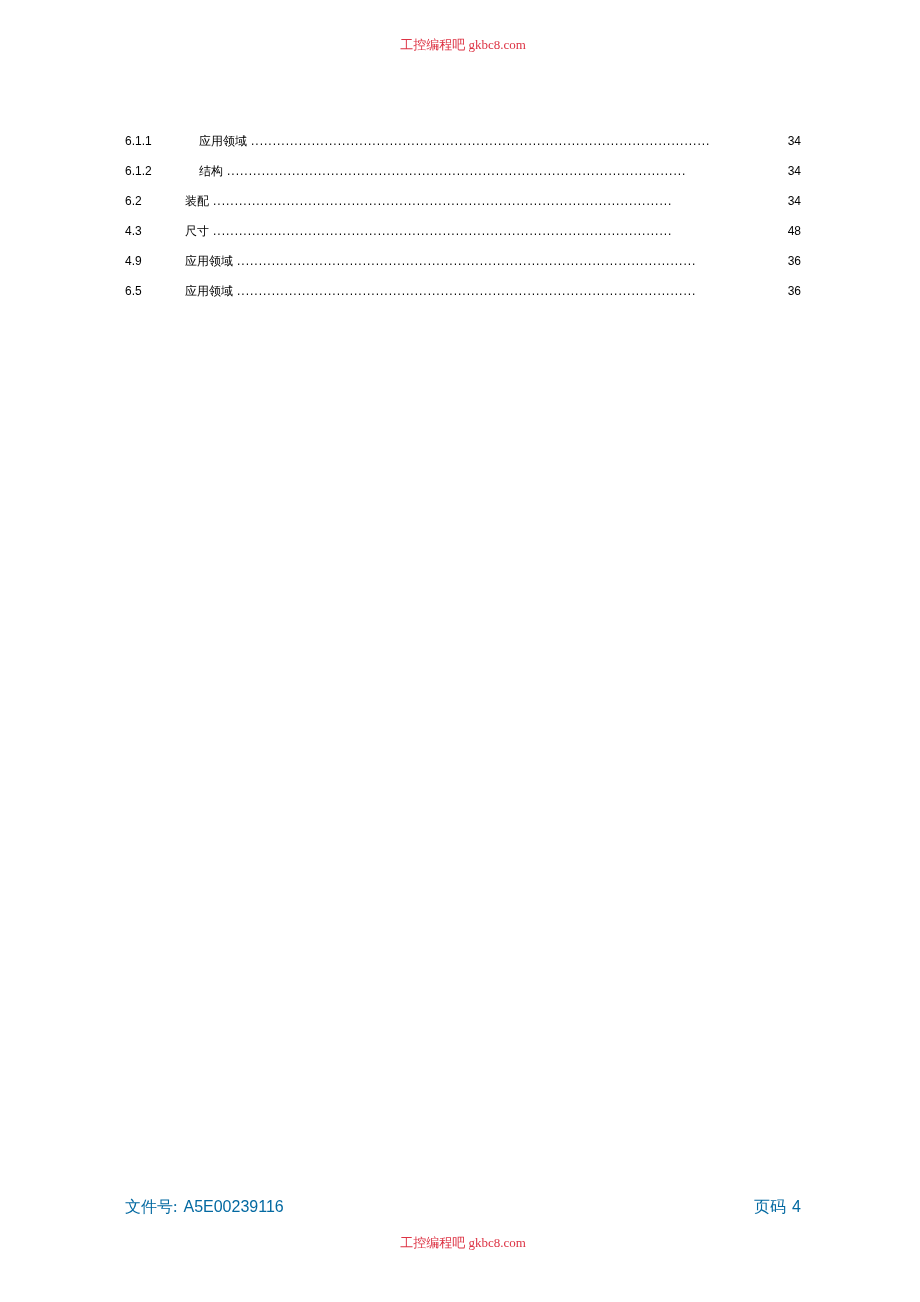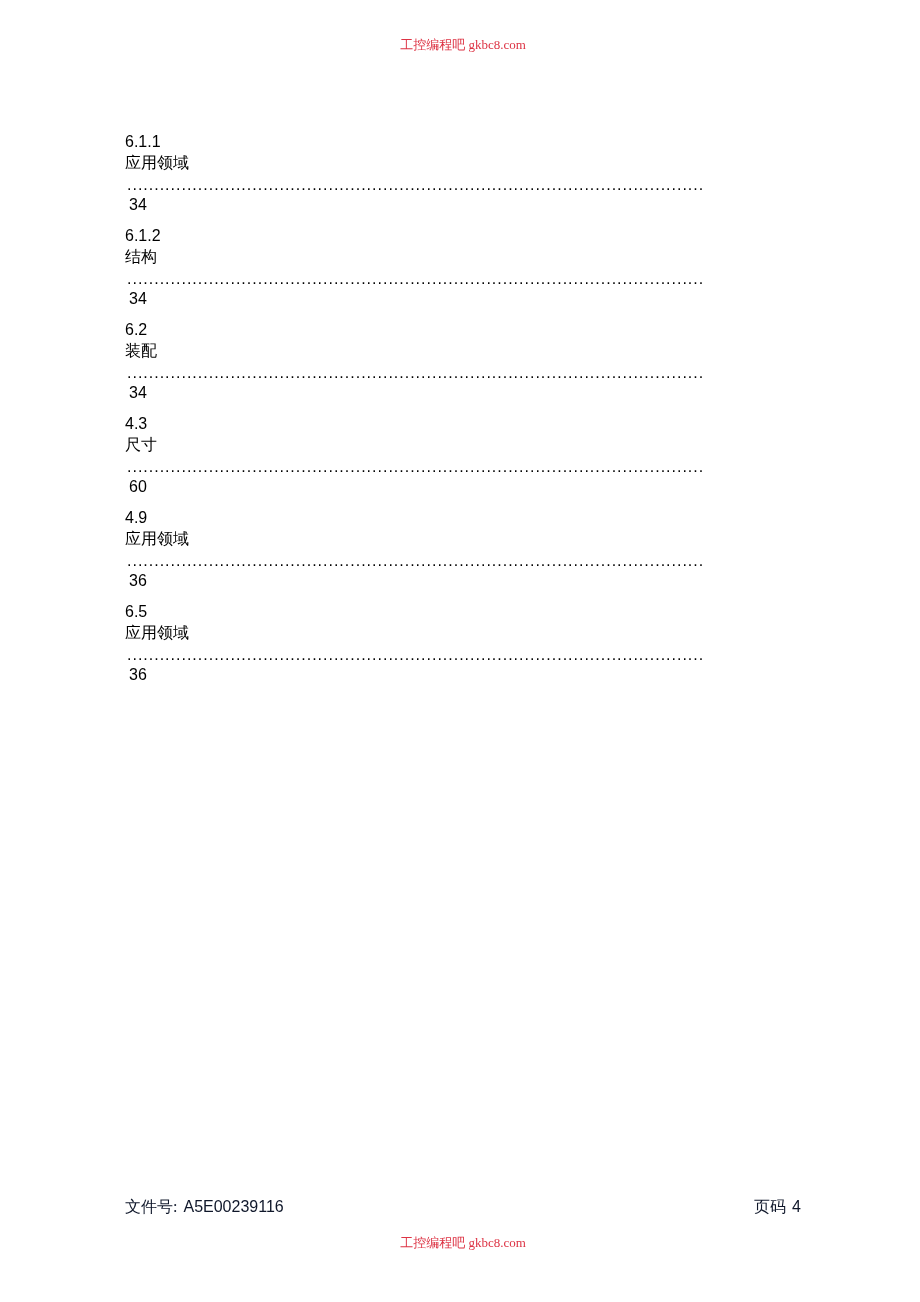--- a/index.html
+++ b/index.html
@@ -37,23 +37,22 @@
     .content {
       position: absolute;
       top: 128px;
       left: 120px;
       width: 680px;
     }
     .toc-row {
       display: flex;
       align-items: baseline;
       margin-bottom: 11px;
-      font-size: 16px;
+      font-size: 12px;
       color: #000;
-      flex-direction: column;
     }
     .toc-num {
       flex-shrink: 0;
       min-width: 58px;
       font-family: Arial, sans-serif;
     }
     .toc-num.sub {
       min-width: 72px;
     }
     .toc-title {
@@ -74,21 +73,21 @@
       padding-left: 4px;
     }
     .footer {
       position: absolute;
       bottom: 84px;
       left: 120px;
       width: 680px;
       display: flex;
       justify-content: space-between;
       font-size: 16px;
-      color: #0f172a;
+      color: #0369a1;
     }
     .footer-left {
       font-family: "SimSun", "宋体", serif;
     }
     .footer-left .docnum {
       font-family: Arial, sans-serif;
     }
     .footer-right {
       font-family: "SimSun", "宋体", serif;
     }
@@ -117,21 +116,21 @@
   <div class="toc-row">
     <span class="toc-num">6.2</span>
     <span class="toc-title">装配</span>
     <span class="toc-dots">..........................................................................................................</span>
     <span class="toc-page">34</span>
   </div>
   <div class="toc-row">
     <span class="toc-num">4.3</span>
     <span class="toc-title">尺寸</span>
     <span class="toc-dots">..........................................................................................................</span>
-    <span class="toc-page">60</span>
+    <span class="toc-page">48</span>
   </div>
   <div class="toc-row">
     <span class="toc-num">4.9</span>
     <span class="toc-title">应用领域</span>
     <span class="toc-dots">..........................................................................................................</span>
     <span class="toc-page">36</span>
   </div>
   <div class="toc-row">
     <span class="toc-num">6.5</span>
     <span class="toc-title">应用领域</span>

